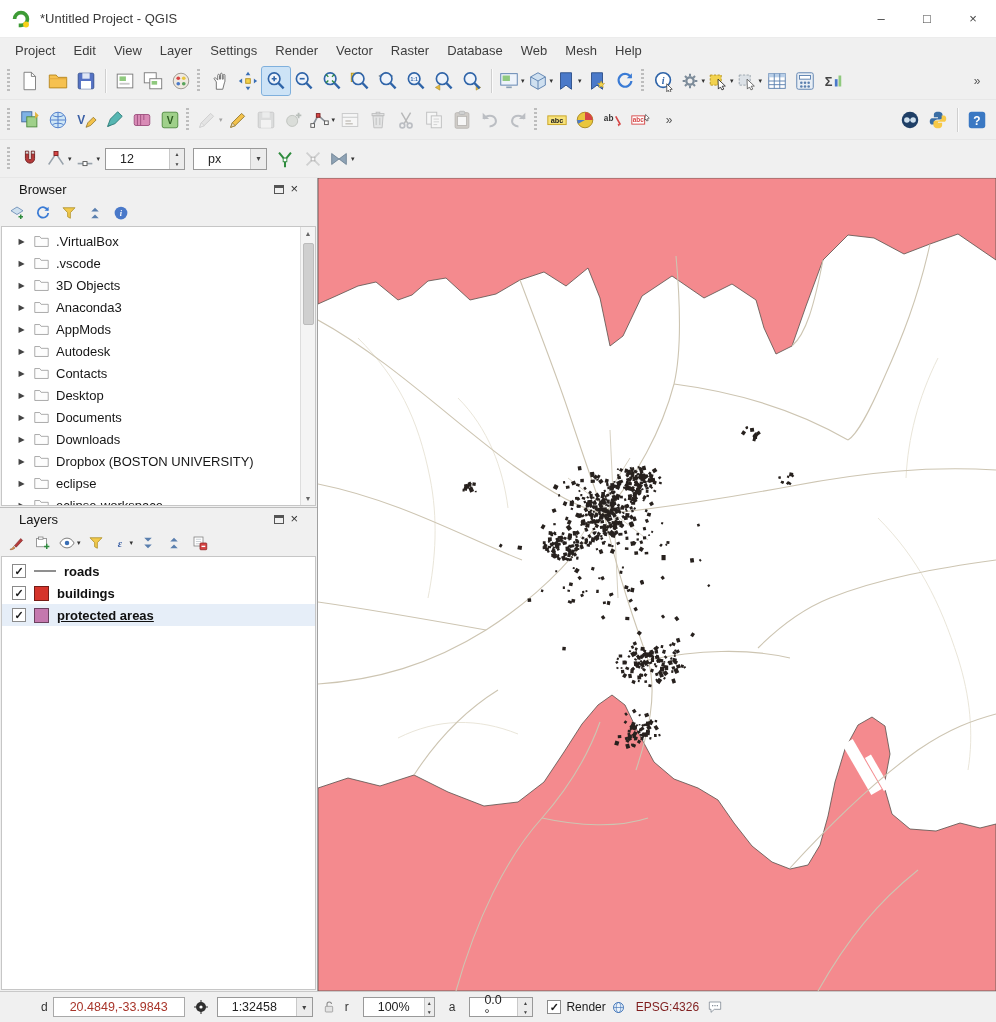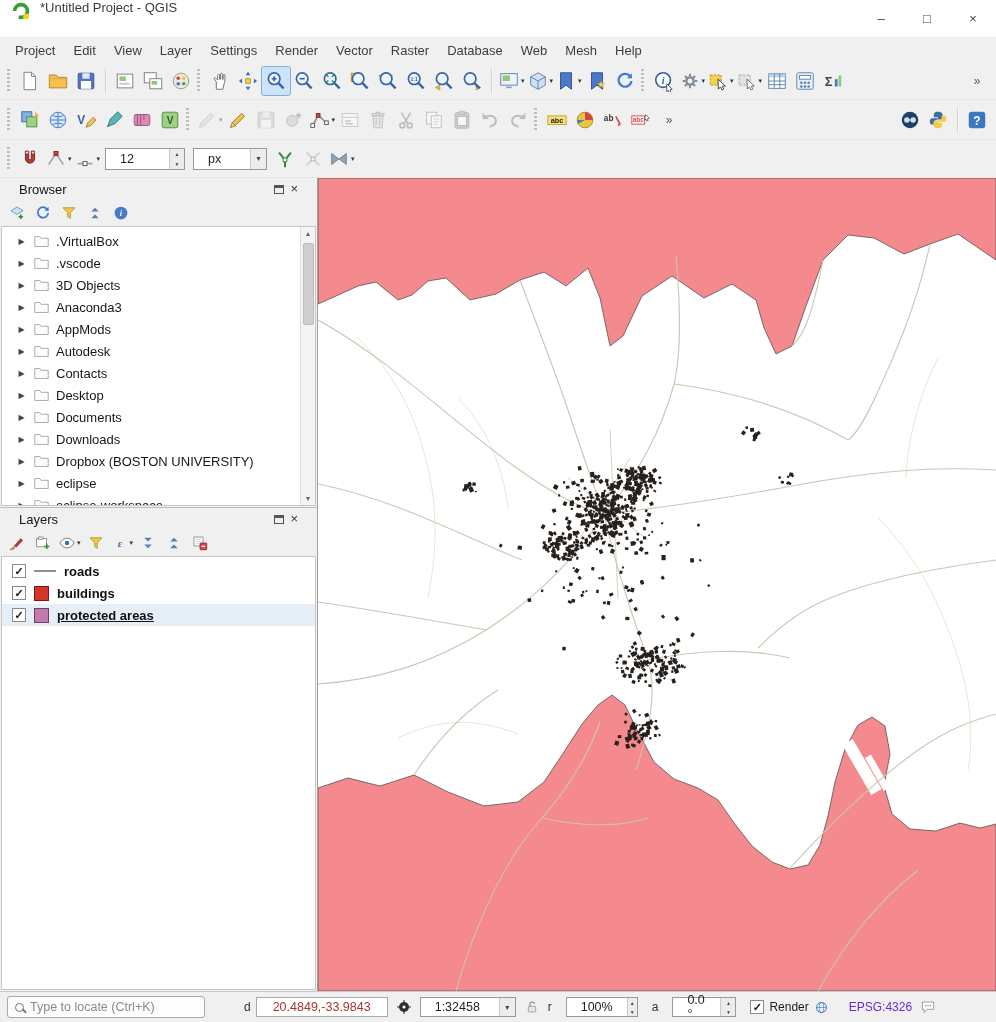--- a/index.html
+++ b/index.html
@@ -1,21 +1,21 @@
 <!DOCTYPE html>
 <html style="--pa-fill: #f48a8e; --pa-stroke: #57514b; --road: #cdc5b2; --contour: #e7e2d5; --bldg: #27211e; --map-bg: #ffffff; --coord-color: #a8352a;"><head>
 <meta charset="utf-8">
 <style>
   *{box-sizing:border-box;margin:0;padding:0}
   html,body{width:996px;height:1022px;overflow:hidden}
   body{font-family:"Liberation Sans",sans-serif;background:#f0f0f0;position:relative}
   .app{position:absolute;inset:0;background:#f0f0f0}
 
   
-  .titlebar{height:38px;background:#fff;display:flex;padding-left:10px;border-bottom:1px solid #ececec}
+  .titlebar{height:38px;background:#fff;display:flex;align-items:center;padding-left:10px;border-bottom:1px solid #ececec}
   .qgis-logo svg{width:22px;height:22px;display:block}
   .title{font-size:13px;color:#3a3a3a;margin-left:8px}
   .win-controls{margin-left:auto;display:flex;height:100%}
   .win-btn{width:46px;height:100%;display:flex;align-items:center;justify-content:center;font-size:13px;color:#444}
 
   
   .menubar{height:24px;background:#f0f0f0;display:flex;align-items:center;padding-left:6px}
   .menu-item{padding:3px 9px;font-size:13px;color:#3e3e3e}
 
   
@@ -80,21 +80,21 @@
   .mini-mag::after{content:"";position:absolute;width:5px;height:1.5px;background:#777;transform:rotate(45deg);right:-4px;bottom:-1px}
   .frag{color:#333;flex:none}
   .frag.first{margin-left:34px}
   .coordbox{width:132px;height:20px;border:1px solid #a9a9a9;background:#fff;display:flex;align-items:center;justify-content:center;color:var(--coord-color,#a00);font-size:12.5px}
   .sbtn{width:22px;height:22px;display:flex;align-items:center;justify-content:center}
   .sbtn svg{width:16px;height:16px}
   .sb-combo{width:96px;height:20px;margin:0}
   .sb-spin{height:20px;margin:9px}
   .sb-spin.mag{width:72px}.sb-spin.rot{width:64px}
   .render{display:flex;align-items:center;gap:5px;color:#1c1c1c}
-  .crs{display:flex;align-items:center;gap:20px;color:#6d28d9}
+  .crs{display:flex;align-items:center;gap:10px;color:#7f1d1d}
   .crs svg{width:15px;height:15px}
 </style>
 </head>
 <body>
 
 <div class="app">
 
   <div class="titlebar">
     <span class="qgis-logo">
       <svg viewBox="0 0 24 24">
@@ -1723,24 +1723,20 @@
             <rect x="460.1" y="298.7" width="2.4" height="2.5" transform="rotate(-15 460.1 298.7)"></rect>
             <rect x="471.6" y="294.3" width="3.8" height="3.7" transform="rotate(10 471.6 294.3)"></rect>
             <rect x="473.3" y="297.9" width="2.3" height="1.9" transform="rotate(-36 473.3 297.9)"></rect>
             <rect x="464.0" y="302.9" width="2.2" height="2.0" transform="rotate(18 464.0 302.9)"></rect>
           </g>
       </svg>
     </div>
   </div>
 
   <div class="statusbar">
-    <div class="locate">
-      <span class="mini-mag"></span>
-      <span>Type to locate (Ctrl+K)</span>
-    </div>
     <span class="frag first">d</span>
     <div class="coordbox">
       <span>20.4849,-33.9843</span>
     </div>
     <span class="sbtn">
       <svg viewBox="0 0 24 24">
           <circle cx="12" cy="12" r="7.5" fill="#2f2f2f"></circle>
           <path d="M12 1.5v21M1.5 12h21" stroke="#2f2f2f" stroke-width="1.6"></path>
           <circle cx="12" cy="12" r="2.4" fill="#fff"></circle>
         </svg>

